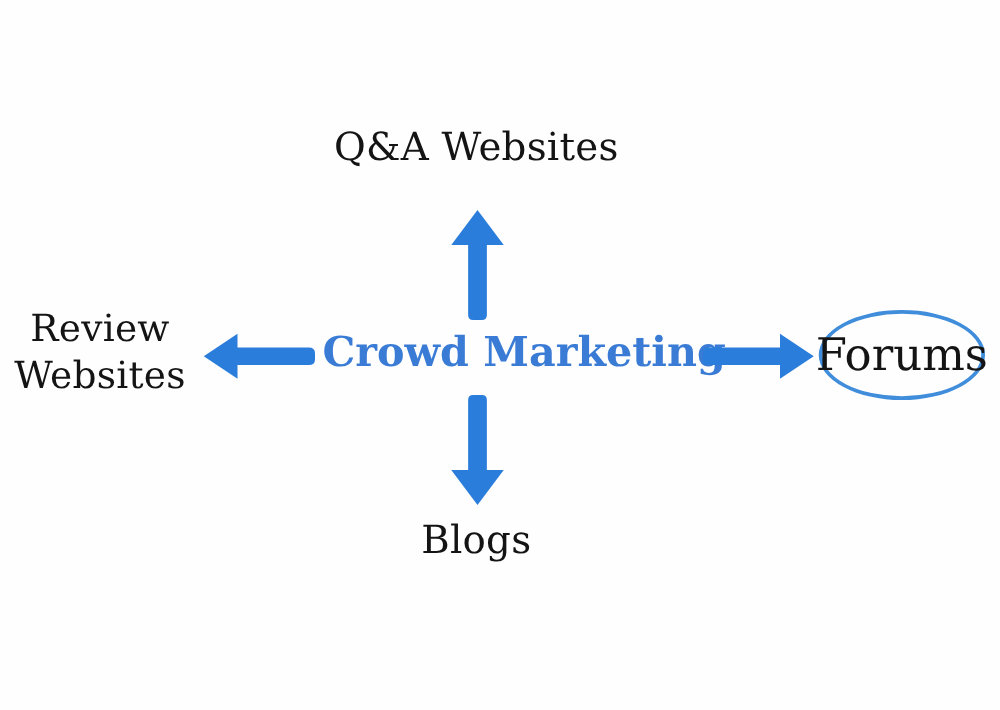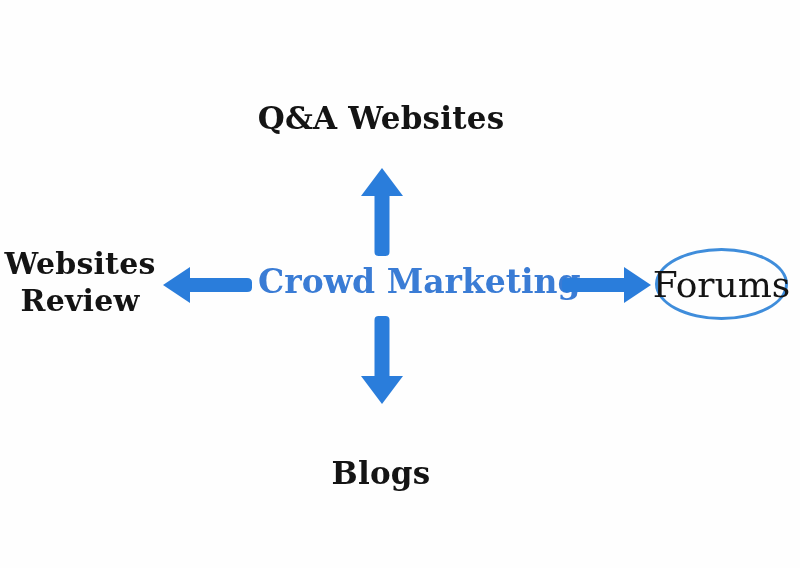--- a/index.html
+++ b/index.html
@@ -15,21 +15,21 @@
     position: relative;
     width: 800px;
     height: 568px;
     background: #fefefe;
     overflow: hidden;
   }
   .node-label {
     position: absolute;
     color: #141414;
     font-family: "DejaVu Serif", serif;
-    font-weight: 700;
+    font-weight: 400;
     white-space: nowrap;
     line-height: 1.18;
     letter-spacing: 0.2px;
   }
 
   
   #label-qa {
     left: 0;
     top: 100px;
     width: 762px;
@@ -37,21 +37,20 @@
     font-size: 31px;
   }
 
   
   #label-blogs {
     left: 0;
     top: 414px;
     width: 762px;
     text-align: center;
     font-size: 31px;
-    margin-top: 41px;
   }
 
   
   #label-review {
     left: 0px;
     top: 246px;
     width: 160px;
     text-align: center;
     font-size: 30px;
     line-height: 1.22;
@@ -123,22 +122,22 @@
 
   <div class="node-label" id="label-qa">Q&amp;A Websites</div>
 
   <div class="arrow" id="arrow-up">
     <svg viewBox="0 0 52 92" xmlns="http://www.w3.org/2000/svg" aria-hidden="true">
       <path d="M26 2 L47 30 L33.5 30 L33.5 86 Q33.5 90 29.5 90 L22.5 90 Q18.5 90 18.5 86 L18.5 30 L5 30 Z" fill="#2a7ddb"></path>
     </svg>
   </div>
 
   <div class="node-label" id="label-review">
+    <span class="line">Review</span>
     <span class="line">Websites</span>
-    <span class="line">Review</span>
   </div>
 
   <div class="arrow" id="arrow-left">
     <svg viewBox="0 0 94 46" xmlns="http://www.w3.org/2000/svg" aria-hidden="true">
       <path d="M3 23 L30 5 L30 16 L87 16 Q92 16 92 20.5 L92 25.5 Q92 30 87 30 L30 30 L30 41 Z" fill="#2a7ddb"></path>
     </svg>
   </div>
 
   <div id="label-center">Crowd Marketing</div>
 

